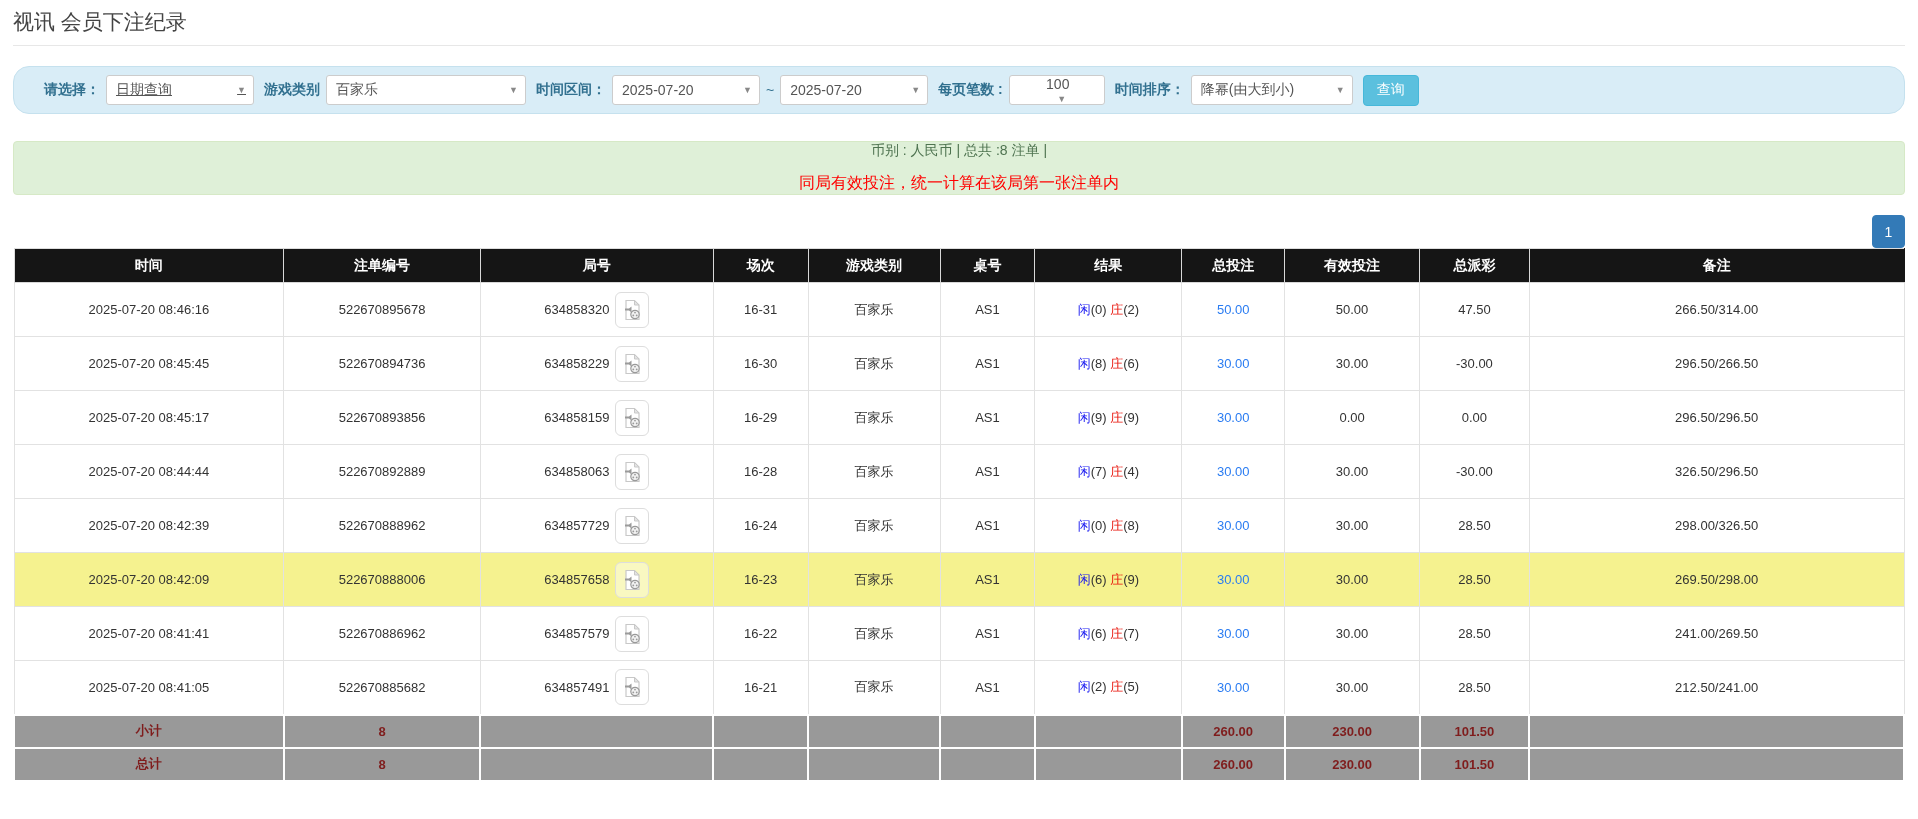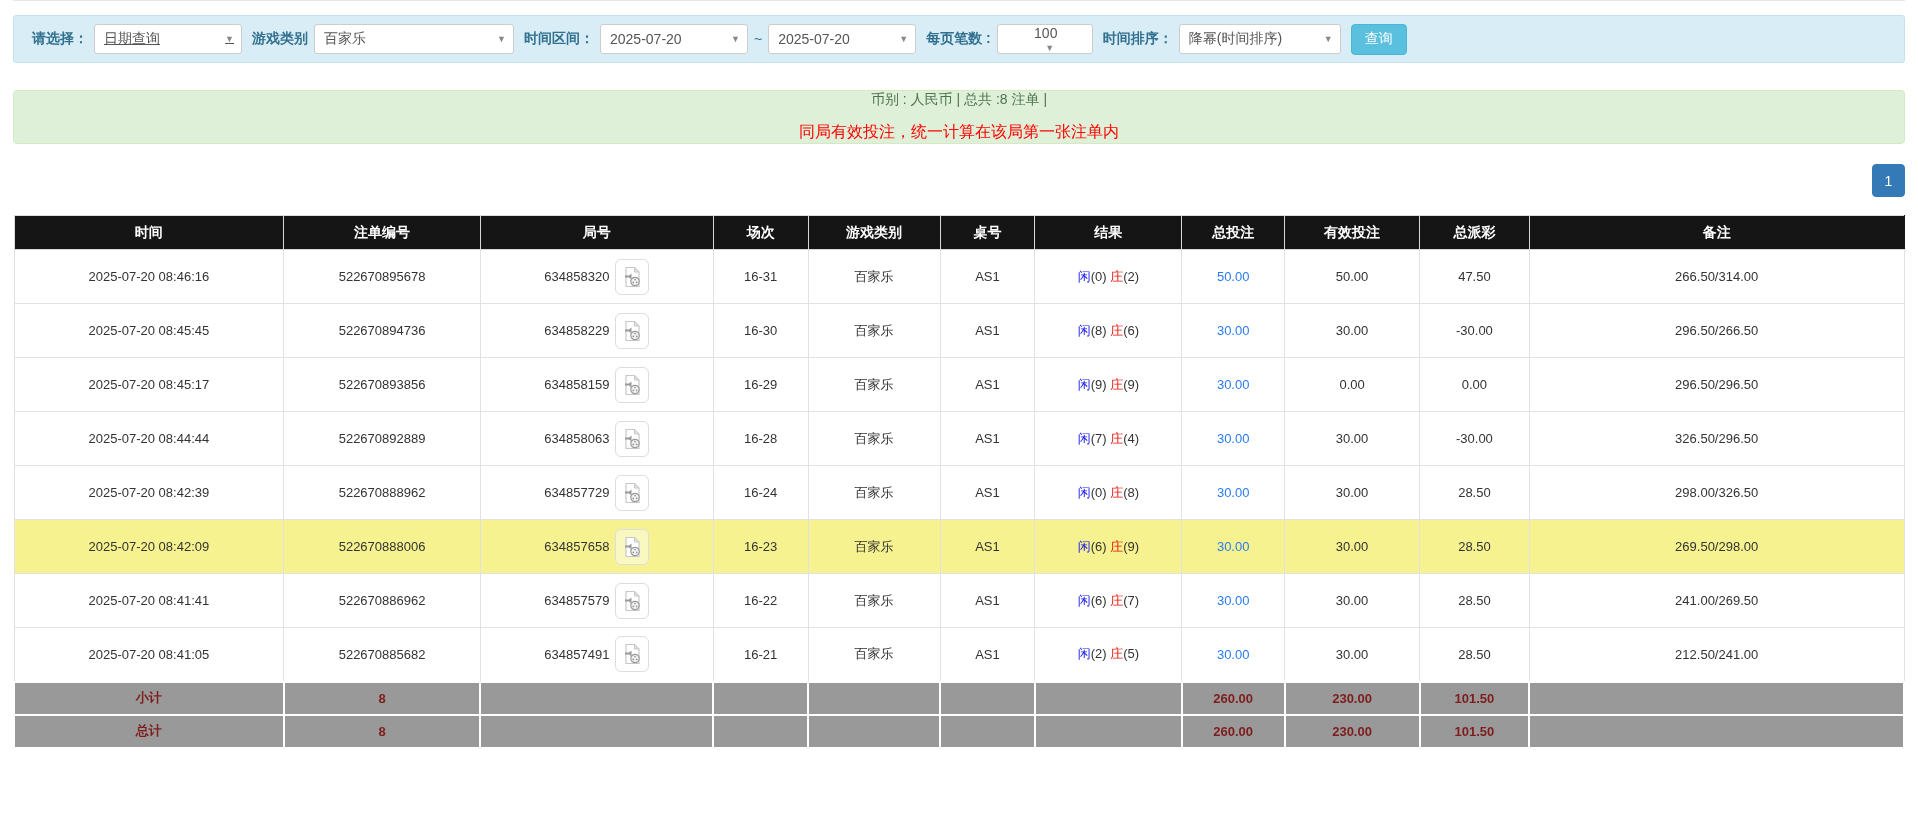--- a/index.html
+++ b/index.html
@@ -10,23 +10,23 @@
     color:#333;
   }
   .page { padding:0 13px; }
 
   
   .page-title { font-size:21px; font-weight:400; color:#444; padding:8px 0 9px 0; }
   .title-divider { border-bottom:1px solid #e7e7e7; }
 
   
   .filter-bar {
-    margin-top:14px; height:48px;
+    margin-top:20px; height:48px;
     background:var(--filter-bg); border:1px solid var(--filter-border);
-    border-radius:3px; display:flex; align-items:center; padding:0 16px;
+    border-radius:16px; display:flex; align-items:center; padding:0 28px;
   }
   .filter-label { font-size:14px; font-weight:bold; color:var(--filter-label); white-space:nowrap; margin:0 6px 0 10px; }
   .filter-label:first-child { margin-left:2px; }
   .select-box {
     height:30px; background:#fff; border:1px solid #ccc; border-radius:3px;
     display:inline-flex; align-items:center; justify-content:space-between;
     padding:0 7px 0 9px; font-size:14px; color:#555; cursor:pointer;
   }
   .select-box .caret { font-size:9px; color:#888; margin-left:8px; }
   .w-select   { width:148px;text-decoration:underline; }
@@ -57,21 +57,21 @@
   .pagination-row { display:flex; justify-content:flex-end; margin-top:20px; }
   .page-btn {
     min-width:33px; height:33px; background:var(--pagination-blue);
     border:1px solid var(--pagination-blue); border-radius:4px;
     color:#fff; font-size:14px; display:flex; align-items:center; justify-content:center;
     cursor:pointer; font-family:inherit;
   }
 
   
   .records-table {
-    width:100%; margin-top:18px; border-collapse:collapse; table-layout:fixed;
+    width:100%; border-collapse:collapse; table-layout:fixed;
     border:1px solid #ddd;
   }
   .records-table thead th {
     background:var(--header-bg); color:#fff; font-size:14px; font-weight:bold;
     height:34px; text-align:center; border-right:1px solid #d8d8d8; border-bottom:1px solid #d8d8d8;
   }
   .records-table thead th:last-child { border-right:1px solid var(--header-bg); }
   .records-table tbody td {
     height:54px; text-align:center; font-size:13px; color:#333;
     border:1px solid #e2e2e2; background:#fff; vertical-align:middle;
@@ -93,20 +93,21 @@
     width:34px; height:36px; border:1px solid #ddd; border-radius:6px;
     background:rgba(255,255,255,0.45); cursor:pointer; display:inline-flex;
     align-items:center; justify-content:center; padding:0;
   }
 </style>
 </head>
 <body>
 
 <div class="page">
 
+  <div class="page-title">视讯 会员下注纪录</div>
   <div class="title-divider"></div>
 
   <div class="filter-bar">
     <span class="filter-label">请选择：</span>
     <span class="select-box w-select">
       <span>日期查询</span>
       <span class="caret">▼</span>
     </span>
 
     <span class="filter-label">游戏类别</span>
@@ -127,21 +128,21 @@
     </span>
 
     <span class="filter-label">每页笔数 :</span>
     <span class="select-box w-size">
       <span>100</span>
       <span class="caret">▼</span>
     </span>
 
     <span class="filter-label">时间排序：</span>
     <span class="select-box w-sort">
-      <span>降幂(时间排序)</span>
+      <span>降幂(由大到小)</span>
       <span class="caret">▼</span>
     </span>
 
     <button class="search-btn">查询</button>
   </div>
 
   <div class="summary-bar">
     <span class="summary-left">币别 : 人民币 | 总共 :8 注单 |</span>
     <span class="summary-right">同局有效投注，统一计算在该局第一张注单内</span>
   </div>

